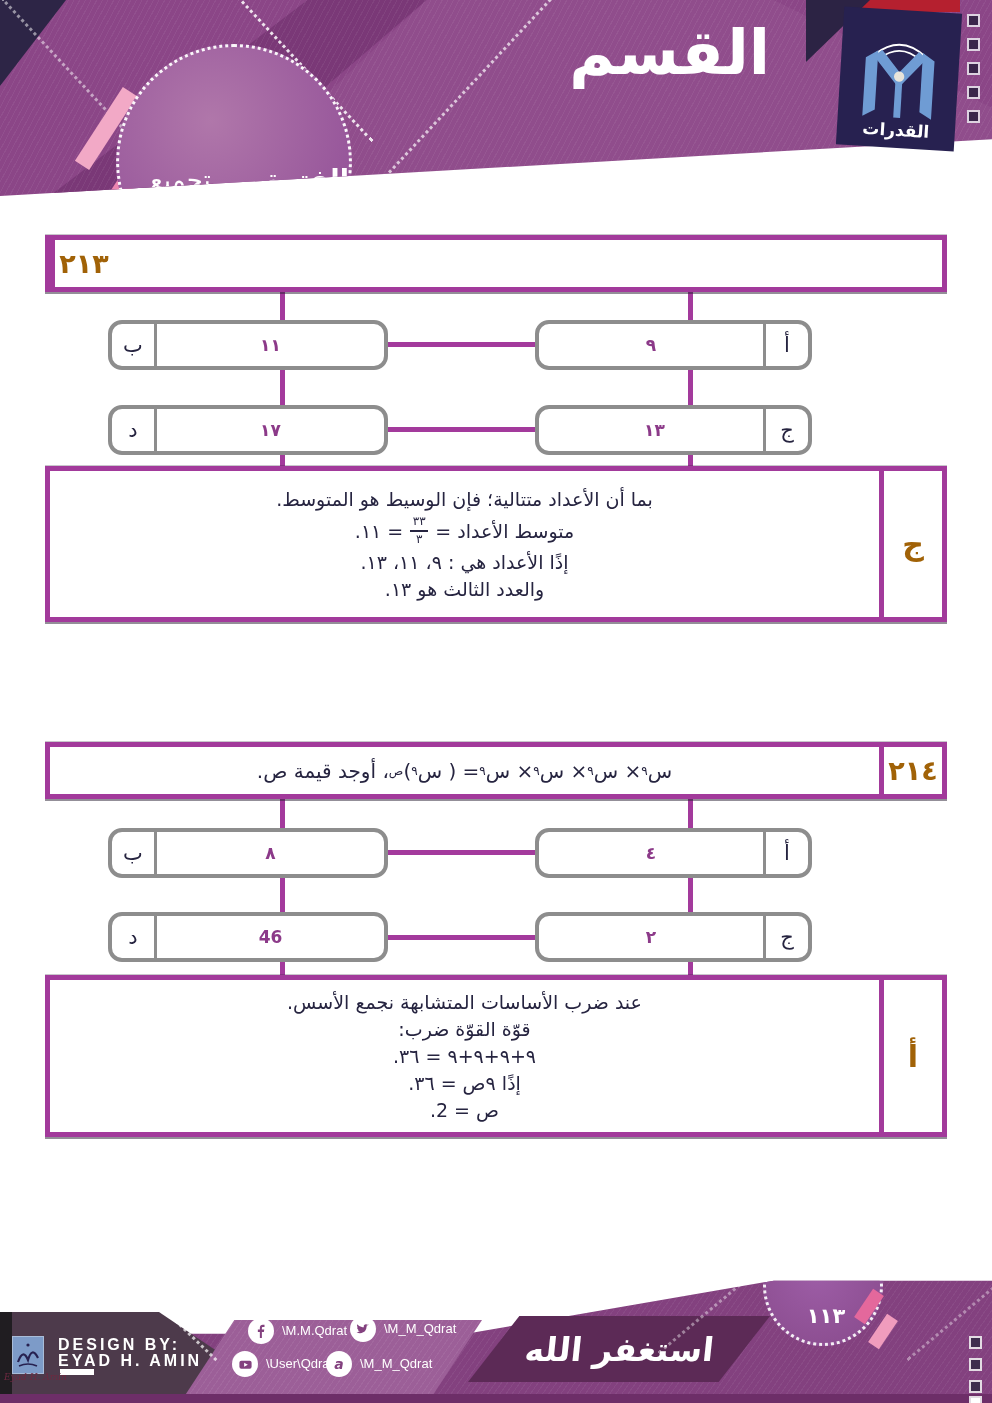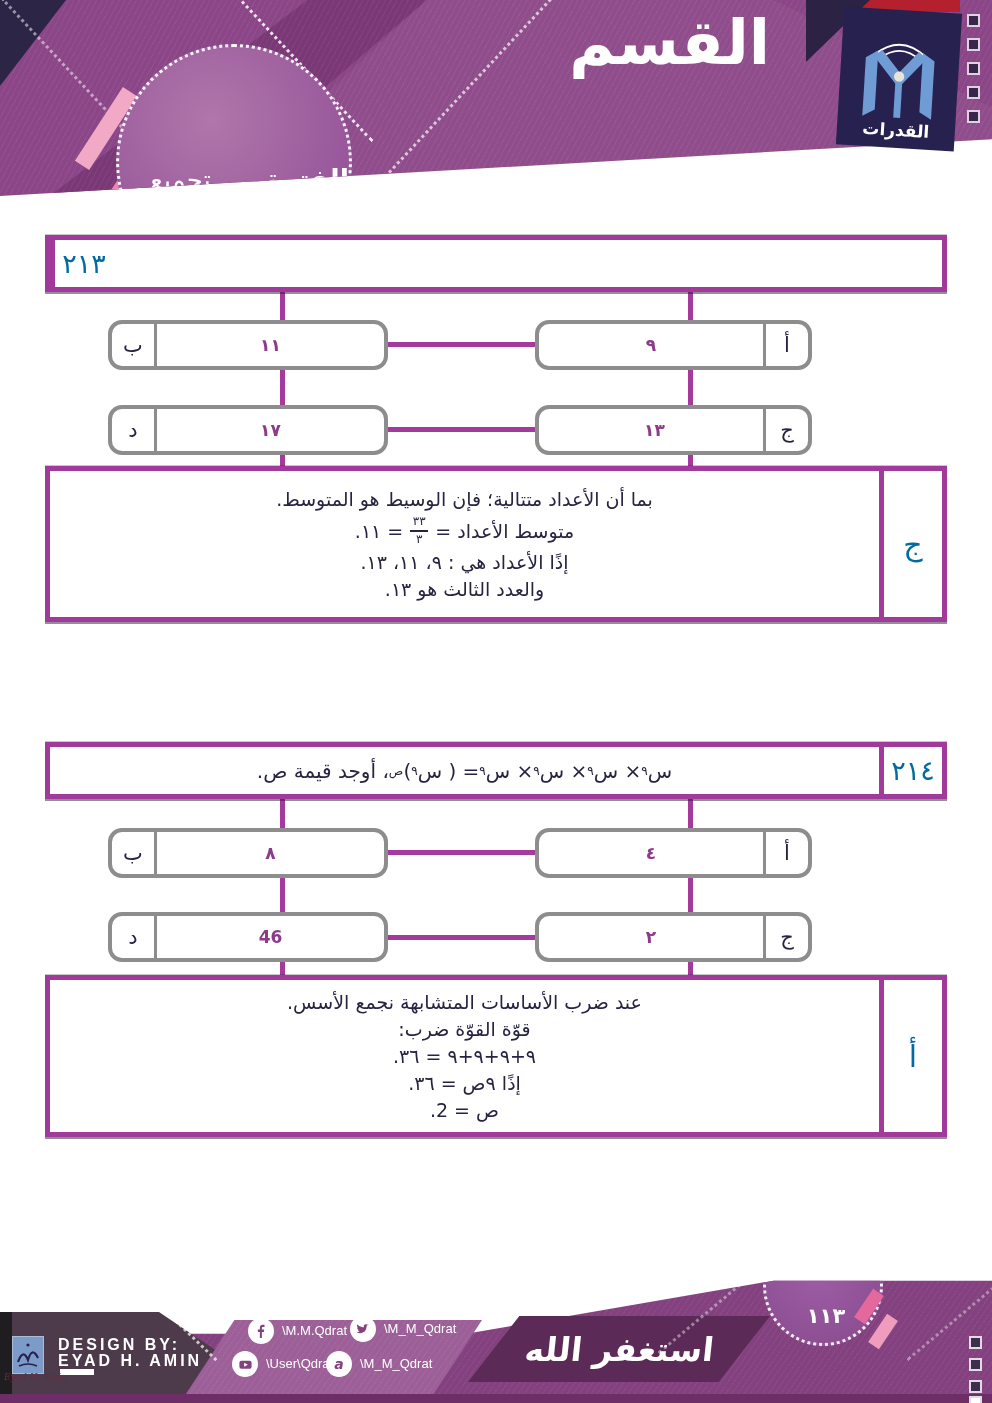--- a/index.html
+++ b/index.html
@@ -34,21 +34,21 @@
     border-radius:50%; border:3px dotted rgba(255,255,255,.95);
     background:radial-gradient(circle at 40% 32%, #b077aa, #96559a 72%);
     display:flex; flex-direction:row; align-items:center;
     padding-top:66px; box-sizing:border-box; gap:28px;
   }
   .badge-l1 { color:#fff; font-size:27px; font-weight:bold; }
   .badge-l2 { color:#fff; font-size:26px; font-weight:normal; }
 
   .chev { position:absolute; background:#f2a9c6; transform:rotate(-57deg); }
 
-  .title { position:absolute; left:398px; top:12px; width:372px; color:#fff; font-weight:bold; line-height:1; }
+  .title { position:absolute; left:398px; top:22px; width:372px; color:#fff; font-weight:bold; line-height:1; }
   .title .t1 { font-size:62px; text-align:right; }
   .title .t2 { font-size:62px; text-align:left; padding-left:12px; margin-top:-4px; }
 
   .logo { position:absolute; left:836px; top:6px; width:130px; height:158px; }
   .logo-sq {
     position:absolute; left:4px; top:4px; width:118px; height:138px;
     background:#272150; transform:rotate(3.5deg);
     display:flex; flex-direction:column; align-items:center; justify-content:flex-end;
     padding-bottom:8px; box-sizing:border-box;
   }
@@ -59,21 +59,21 @@
   
   .qbox, .ebox {
     position:absolute; left:45px; width:902px; background:#fff;
     border:5px solid #a23a9b; display:flex; z-index:2;
     box-shadow:0 2px 0 rgba(40,32,50,.5), 0 -1px 0 rgba(40,32,50,.25);
     box-sizing:border-box;
   }
   .qtext { flex:1; display:flex; align-items:center; justify-content:center;
     color:#262440; font-size:20px; padding:0 10px; }
   .qnum { width:58px; border-left:5px solid #a23a9b; display:flex; align-items:center;
-    justify-content:center; color:#0369a1; font-size:27px; font-weight:400; }
+    justify-content:center; color:#a16207; font-size:27px; font-weight:700; }
   .elet { font-size:30px; }
   .ebody { flex:1; display:flex; flex-direction:column; align-items:center;
     justify-content:center; gap:5px; color:#262440; font-size:19px; padding:6px 10px; }
   .eline { text-align:center; }
   .efrac { display:flex; align-items:center; gap:7px; }
   .frac { display:inline-flex; flex-direction:column; align-items:center; font-size:12px; line-height:1.1; }
   .fbar { width:18px; height:2px; background:#262440; margin:1px 0; }
   .sup { font-size:12px; vertical-align:super; }
 
   .vline, .hline { position:absolute; background:#a33a9c; z-index:1; }

